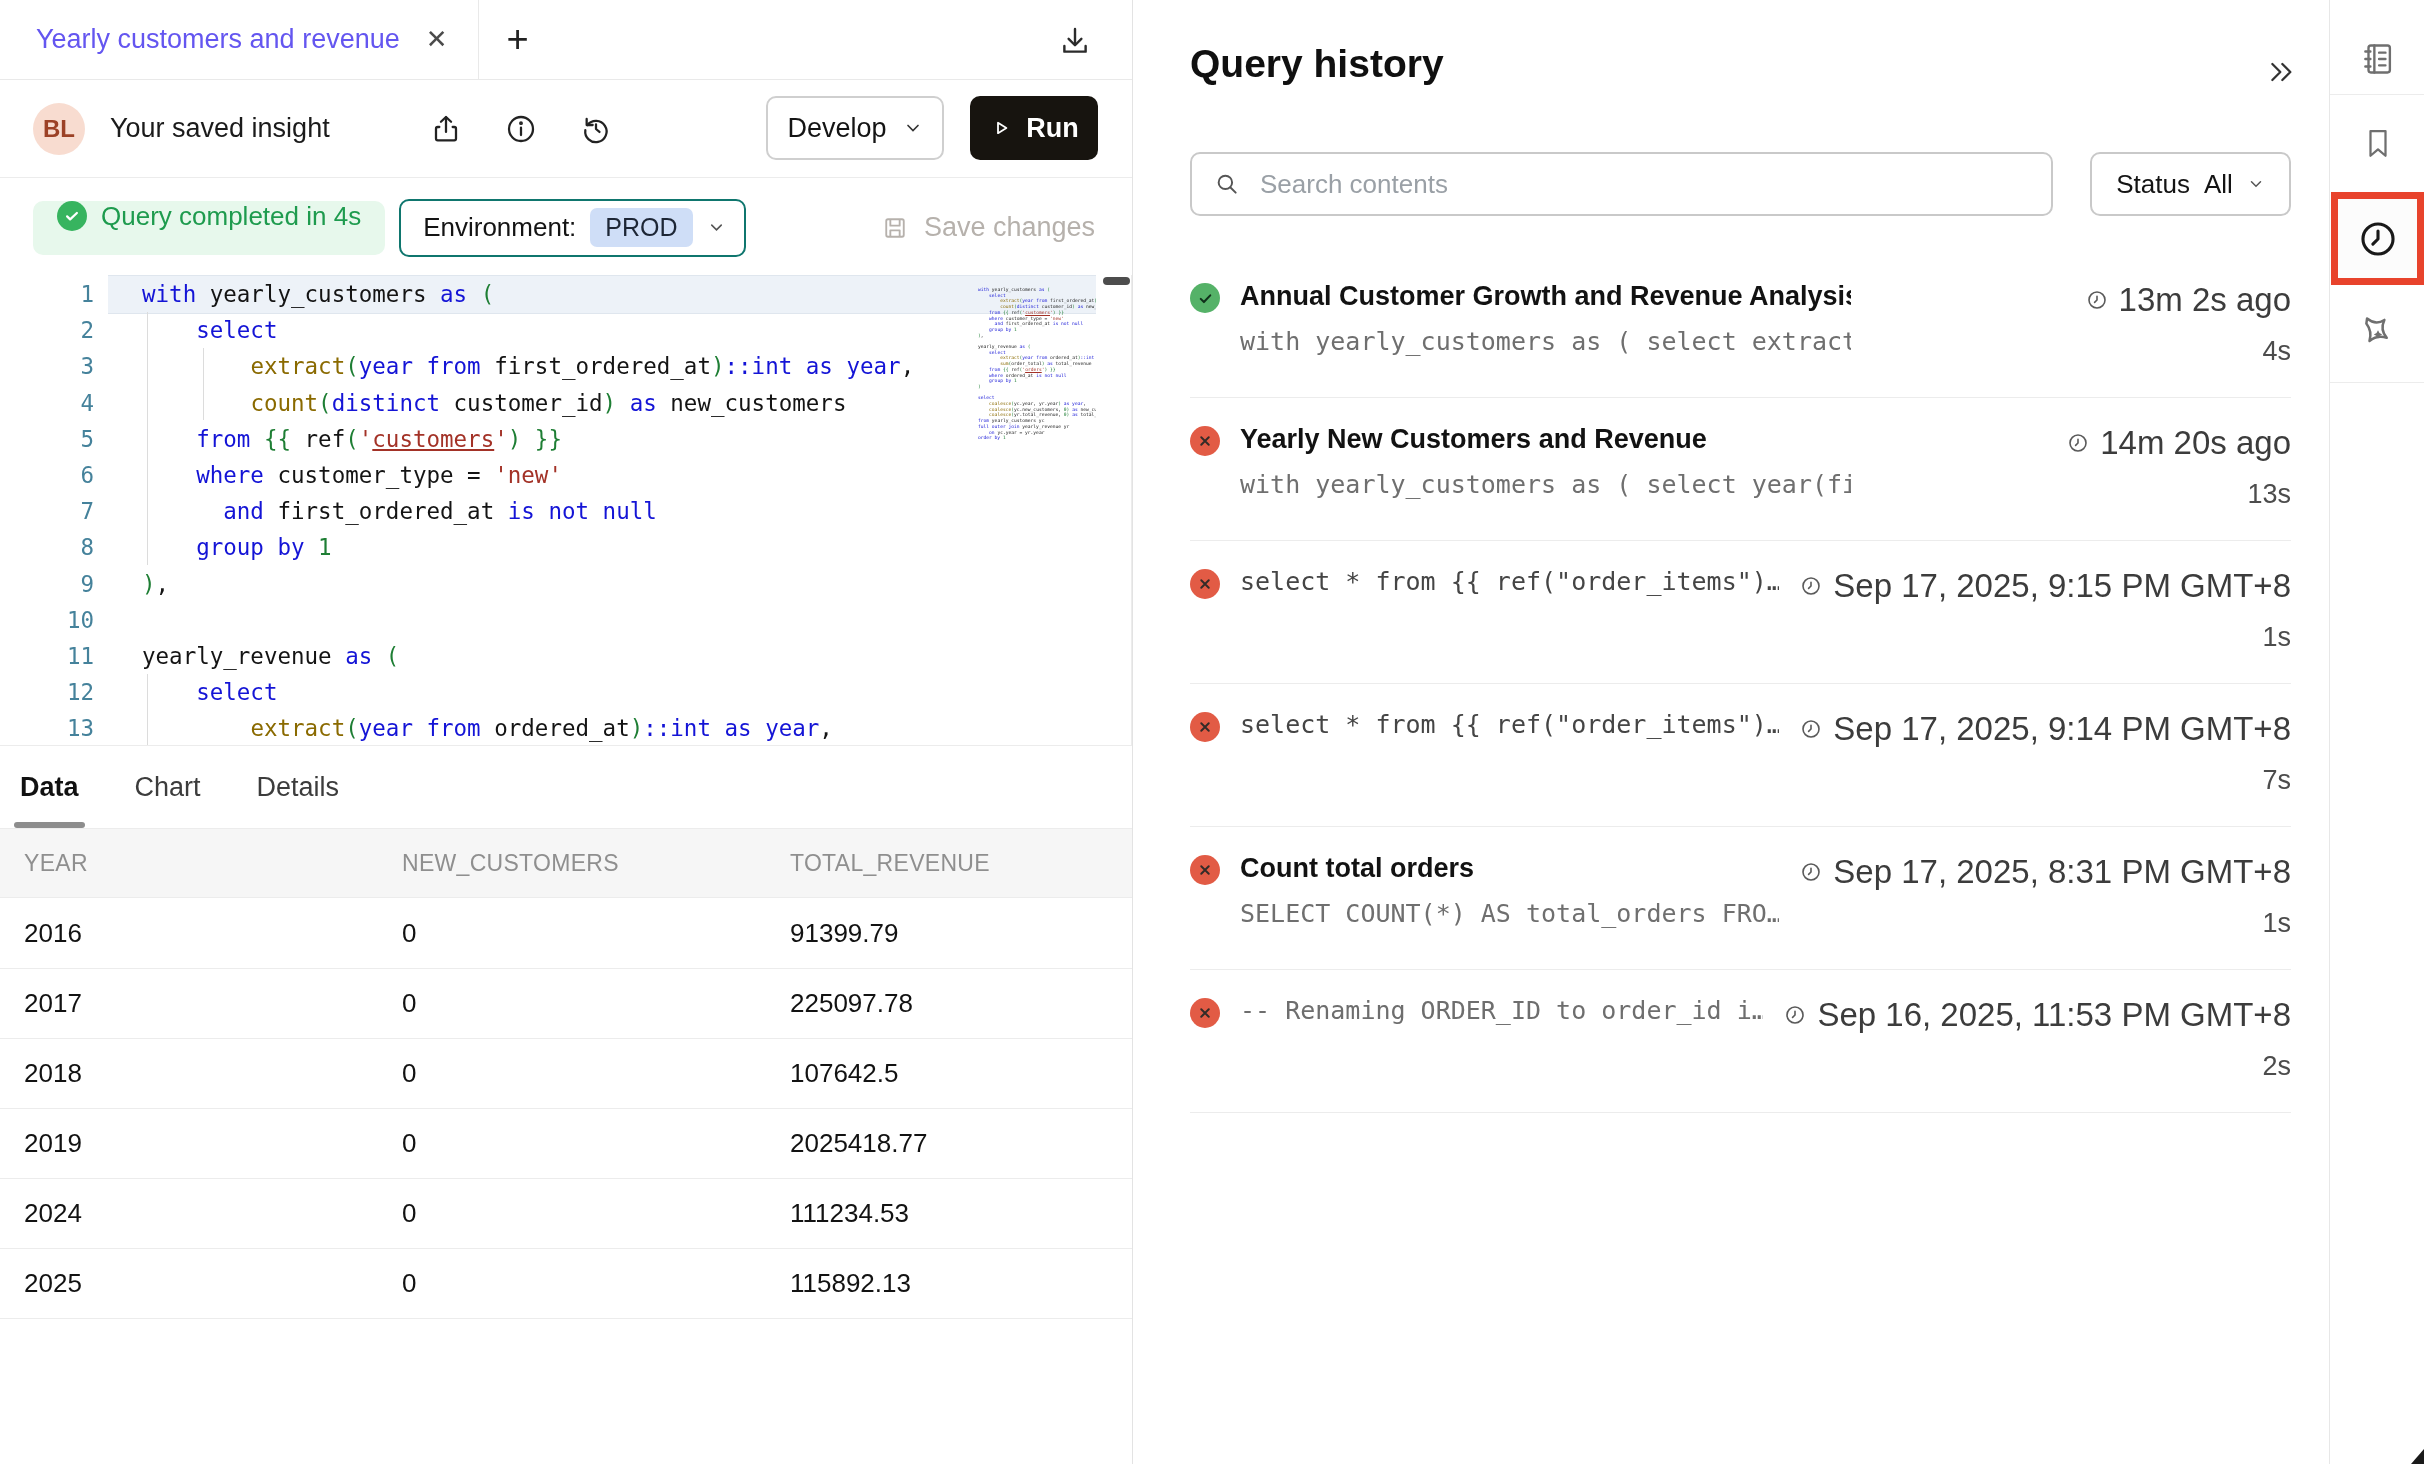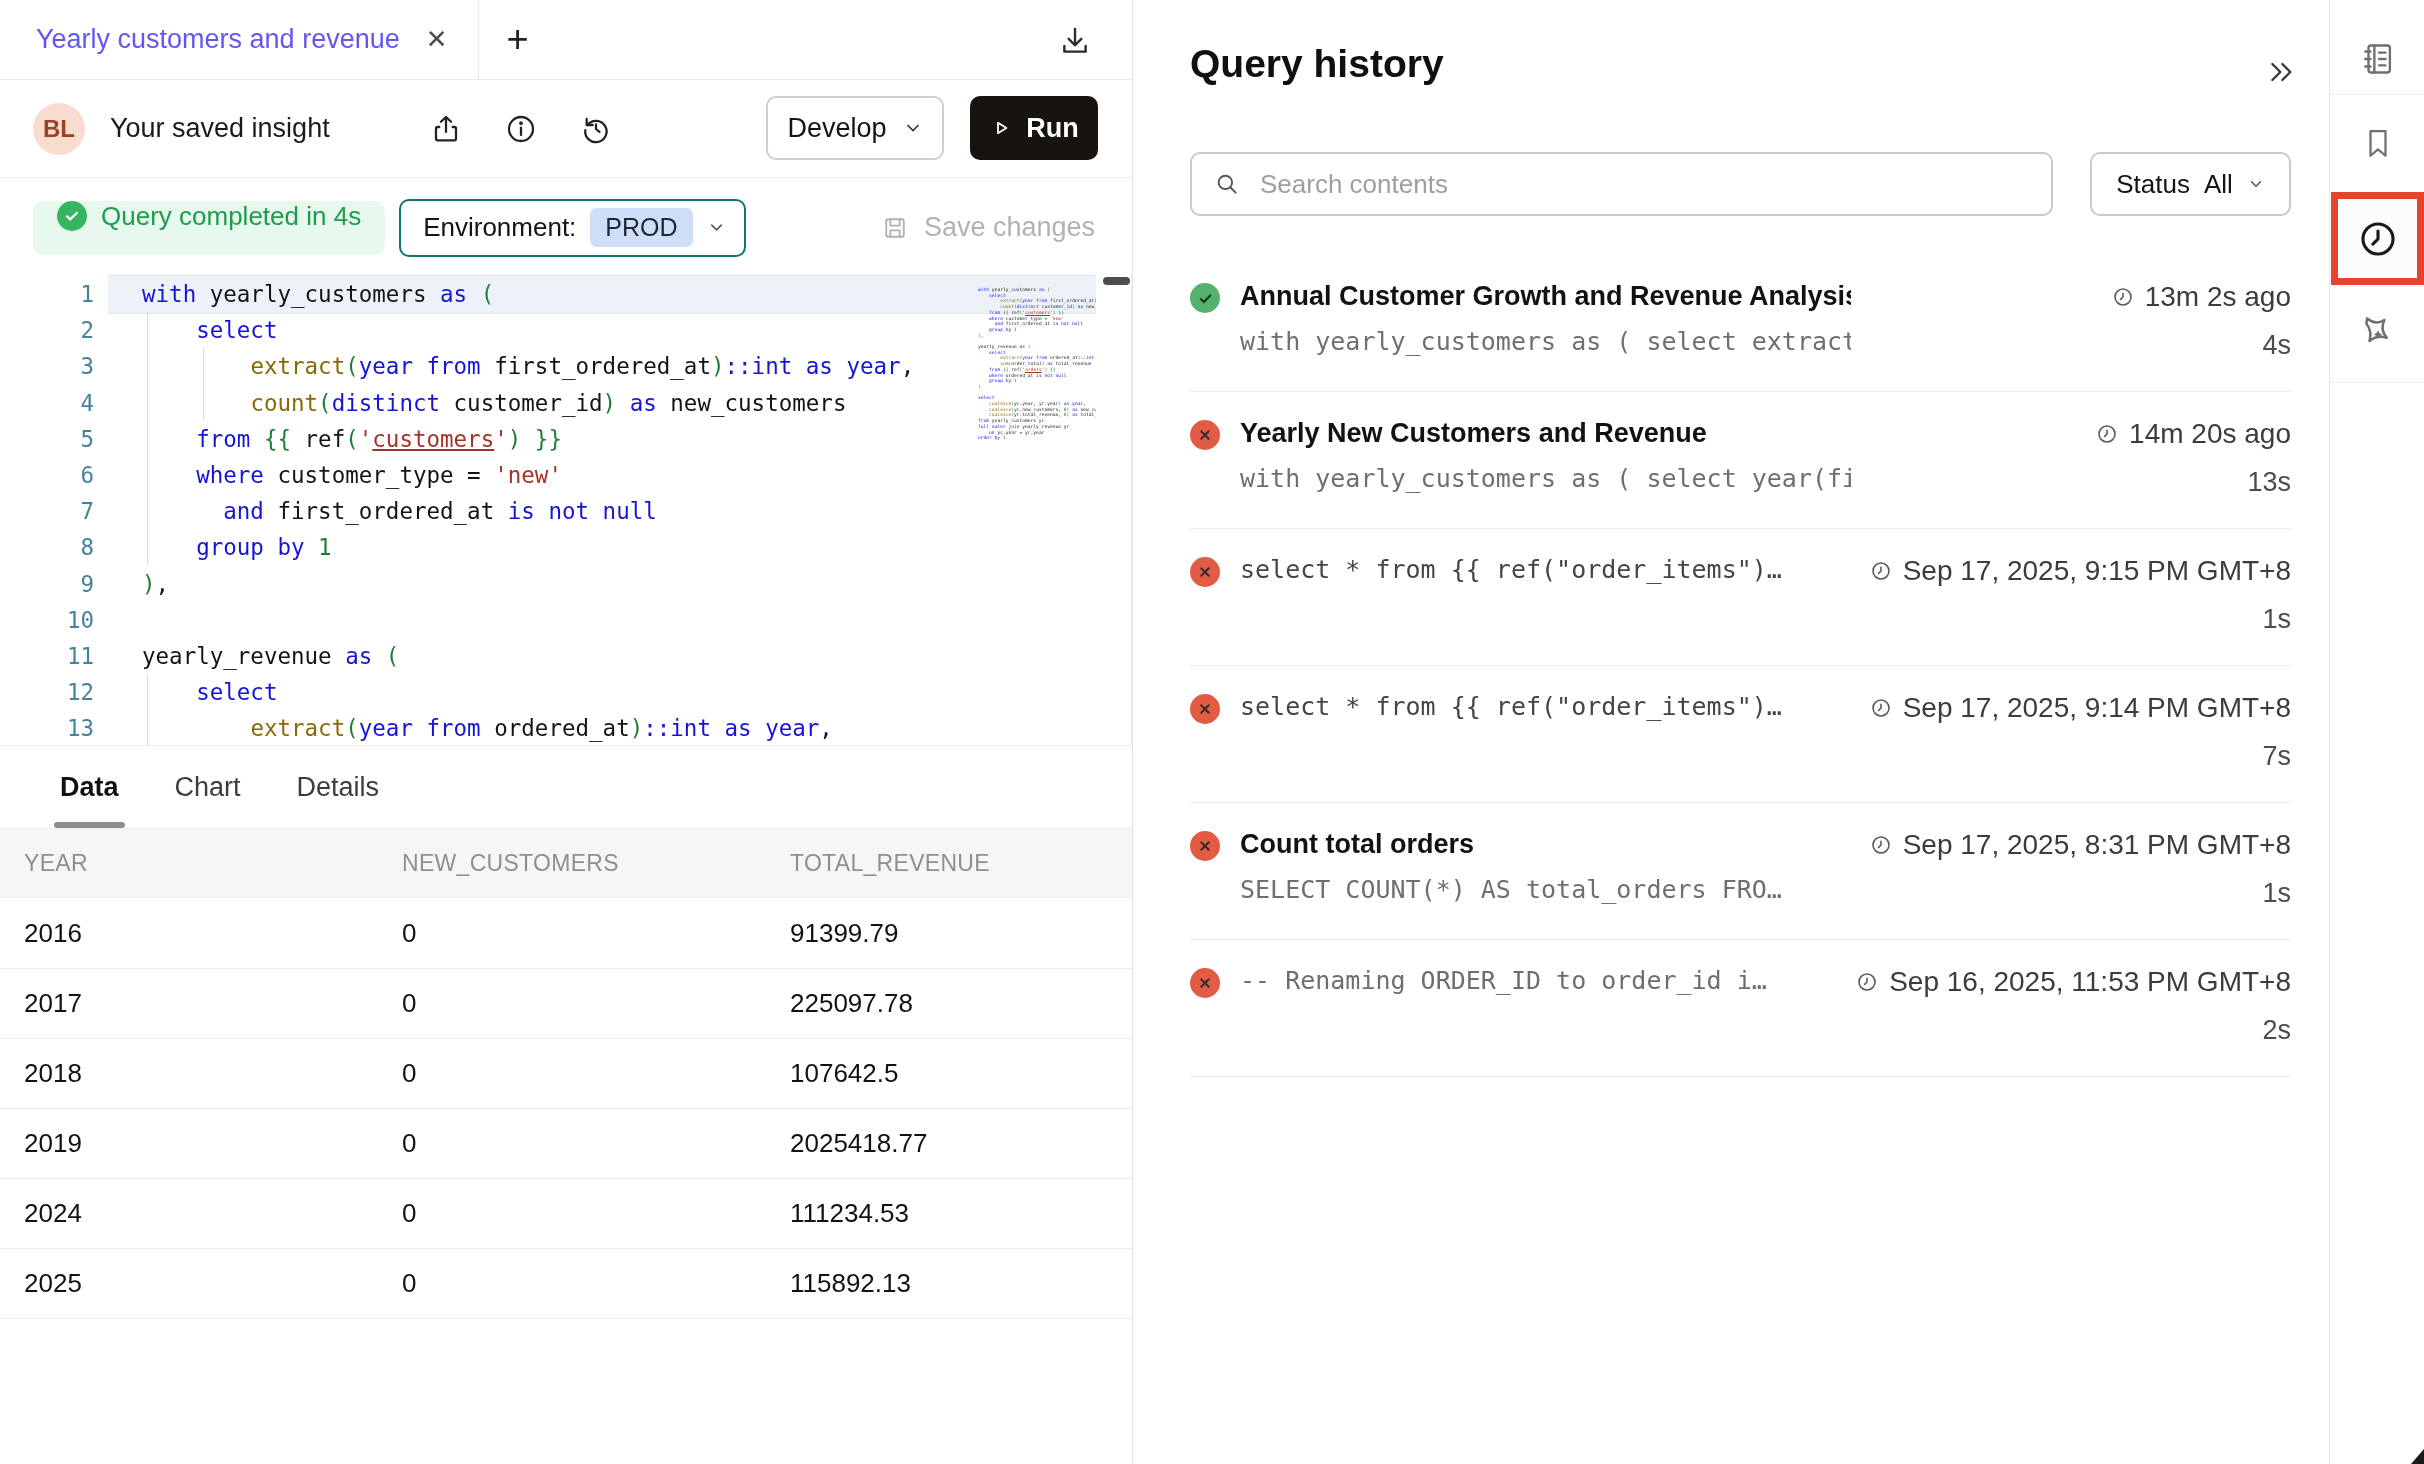--- a/index.html
+++ b/index.html
@@ -51,21 +51,21 @@
   .tk-n{color:#1e7e34;}
   .tk-s{color:#a33227;}
   .tk-r{color:#a33227;text-decoration:underline;}
   .guide{position:absolute;width:1px;background:#dcdcdc;}
   .minimap{position:absolute;left:978px;top:12px;width:118px;font-size:4.6px;line-height:5.7px;white-space:pre;overflow:hidden;color:#222;}
   .vthumb{position:absolute;left:1103px;top:2px;width:27px;height:8px;border-radius:4px;background:#4d4d4d;}
   .editor-edge{position:absolute;left:1131px;top:0;width:1px;height:470px;background:#ececec;}
 
   
   .rtabs{position:absolute;left:0;top:745px;width:1132px;height:83px;border-top:1px solid #ececec;display:flex;align-items:center;
-         gap:56px;padding-left:60px;box-sizing:border-box;}
+         gap:56px;padding-left:20px;box-sizing:border-box;}
   .rtab{font-size:27px;color:#3c3c3c;position:relative;height:100%;display:flex;align-items:center;}
   .rtab.active{font-weight:700;color:#111;}
   .rtab.active::after{content:"";position:absolute;left:-6px;right:-6px;bottom:0;height:6px;background:#8d8d8d;border-radius:3px;}
   .dl{position:absolute;right:40px;top:24px;width:34px;height:34px;color:#2b2b2b;}
   .thead{position:absolute;left:0;top:828px;width:1132px;height:70px;background:#f6f6f6;border-top:1px solid #ececec;border-bottom:1px solid #ececec;
          display:grid;grid-template-columns:378px 388px 1fr;align-items:center;padding-left:24px;box-sizing:border-box;
          color:#8f8f8f;font-size:23px;letter-spacing:0.3px;}
   .tbody{position:absolute;left:0;top:899px;width:1132px;}
   .trow{height:70px;display:grid;grid-template-columns:378px 388px 1fr;align-items:center;padding-left:24px;box-sizing:border-box;
         border-bottom:1px solid #ececec;font-size:26px;color:#121212;}
@@ -85,21 +85,21 @@
   .qitem{display:flex;gap:20px;padding:26px 0 30px;border-bottom:1px solid #ececec;}
   .qicon{width:30px;height:30px;border-radius:50%;flex:none;margin-top:2px;display:flex;align-items:center;justify-content:center;}
   .qicon.ok{background:#55b268;}
   .qicon.err{background:#e25b45;}
   .qmain{flex:1;min-width:0;}
   .qname{font-size:27px;font-weight:600;color:#121212;white-space:nowrap;overflow:hidden;}
   .qmono{font-family:"DejaVu Sans Mono",monospace;font-size:25px;color:#454545;white-space:nowrap;overflow:hidden;}
   .qmono.cmt{color:#6e6e6e;}
   .qprev{font-family:"DejaVu Sans Mono",monospace;font-size:25px;color:#6f6f6f;margin-top:15px;white-space:nowrap;overflow:hidden;}
   .qmeta{flex:none;text-align:right;min-width:420px;}
-  .qtime{display:flex;justify-content:flex-end;align-items:center;gap:10px;font-size:28px;color:#3c3c3c;white-space:nowrap;}
+  .qtime{display:flex;justify-content:flex-end;align-items:center;gap:10px;font-size:33px;color:#3c3c3c;white-space:nowrap;}
   .qdur{margin-top:17px;font-size:27px;color:#4c4c4c;}
 
   
   .rail{position:absolute;left:2329px;top:0;width:95px;height:1464px;border-left:1px solid #e7e7e7;box-sizing:border-box;background:#fff;}
   .rail-btn{position:absolute;left:0;width:95px;display:flex;align-items:center;justify-content:center;color:#6f6f6f;}
   .rail-div{position:absolute;left:0;width:95px;height:1px;background:#ececec;}
   .hl-box{position:absolute;left:1px;top:192px;width:93px;height:93px;border:7px solid #e8432c;background:#fcfcfc;
           box-sizing:border-box;display:flex;align-items:center;justify-content:center;color:#191919;}
   .cursor-artifact{position:absolute;right:0;bottom:0;width:13px;height:15px;background:#1a1a1a;
                    clip-path:polygon(100% 0,100% 100%,0 100%);}

